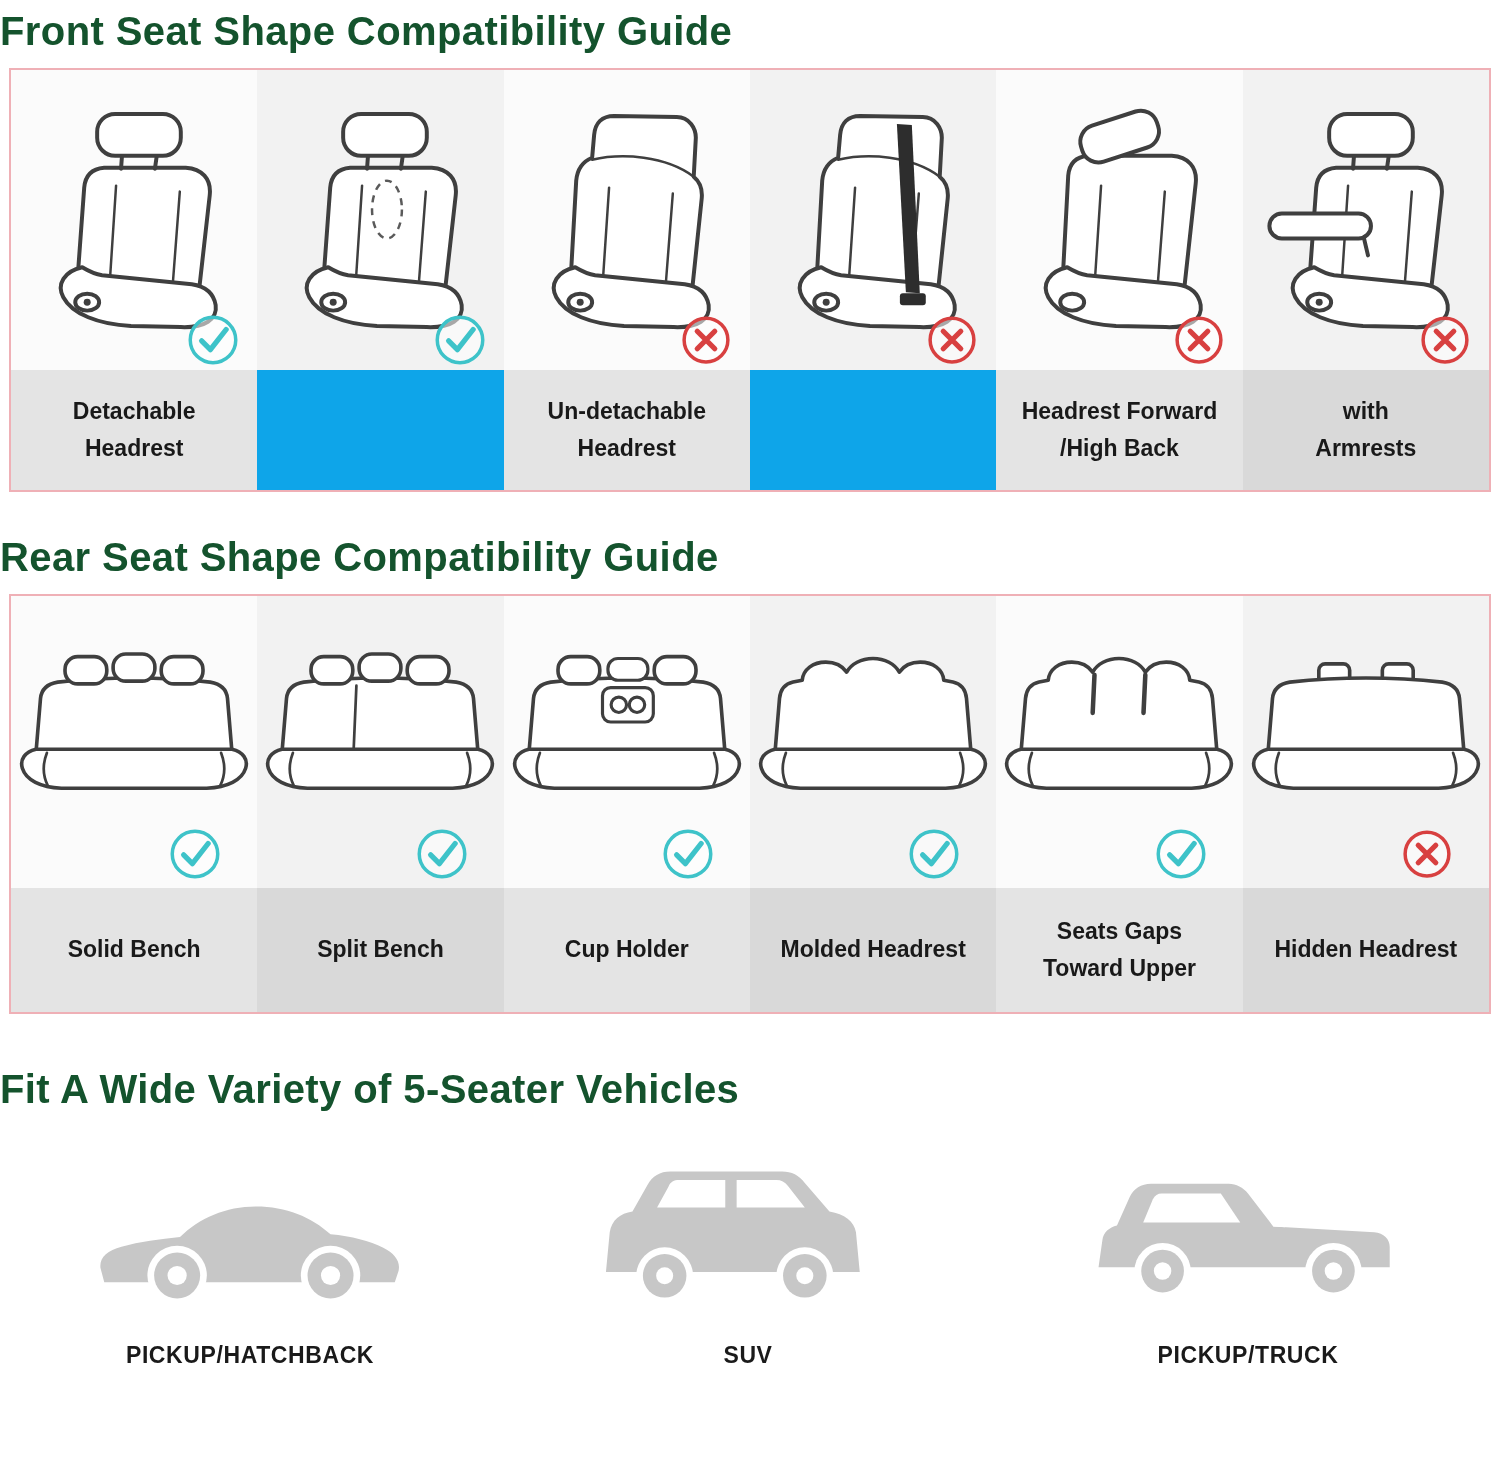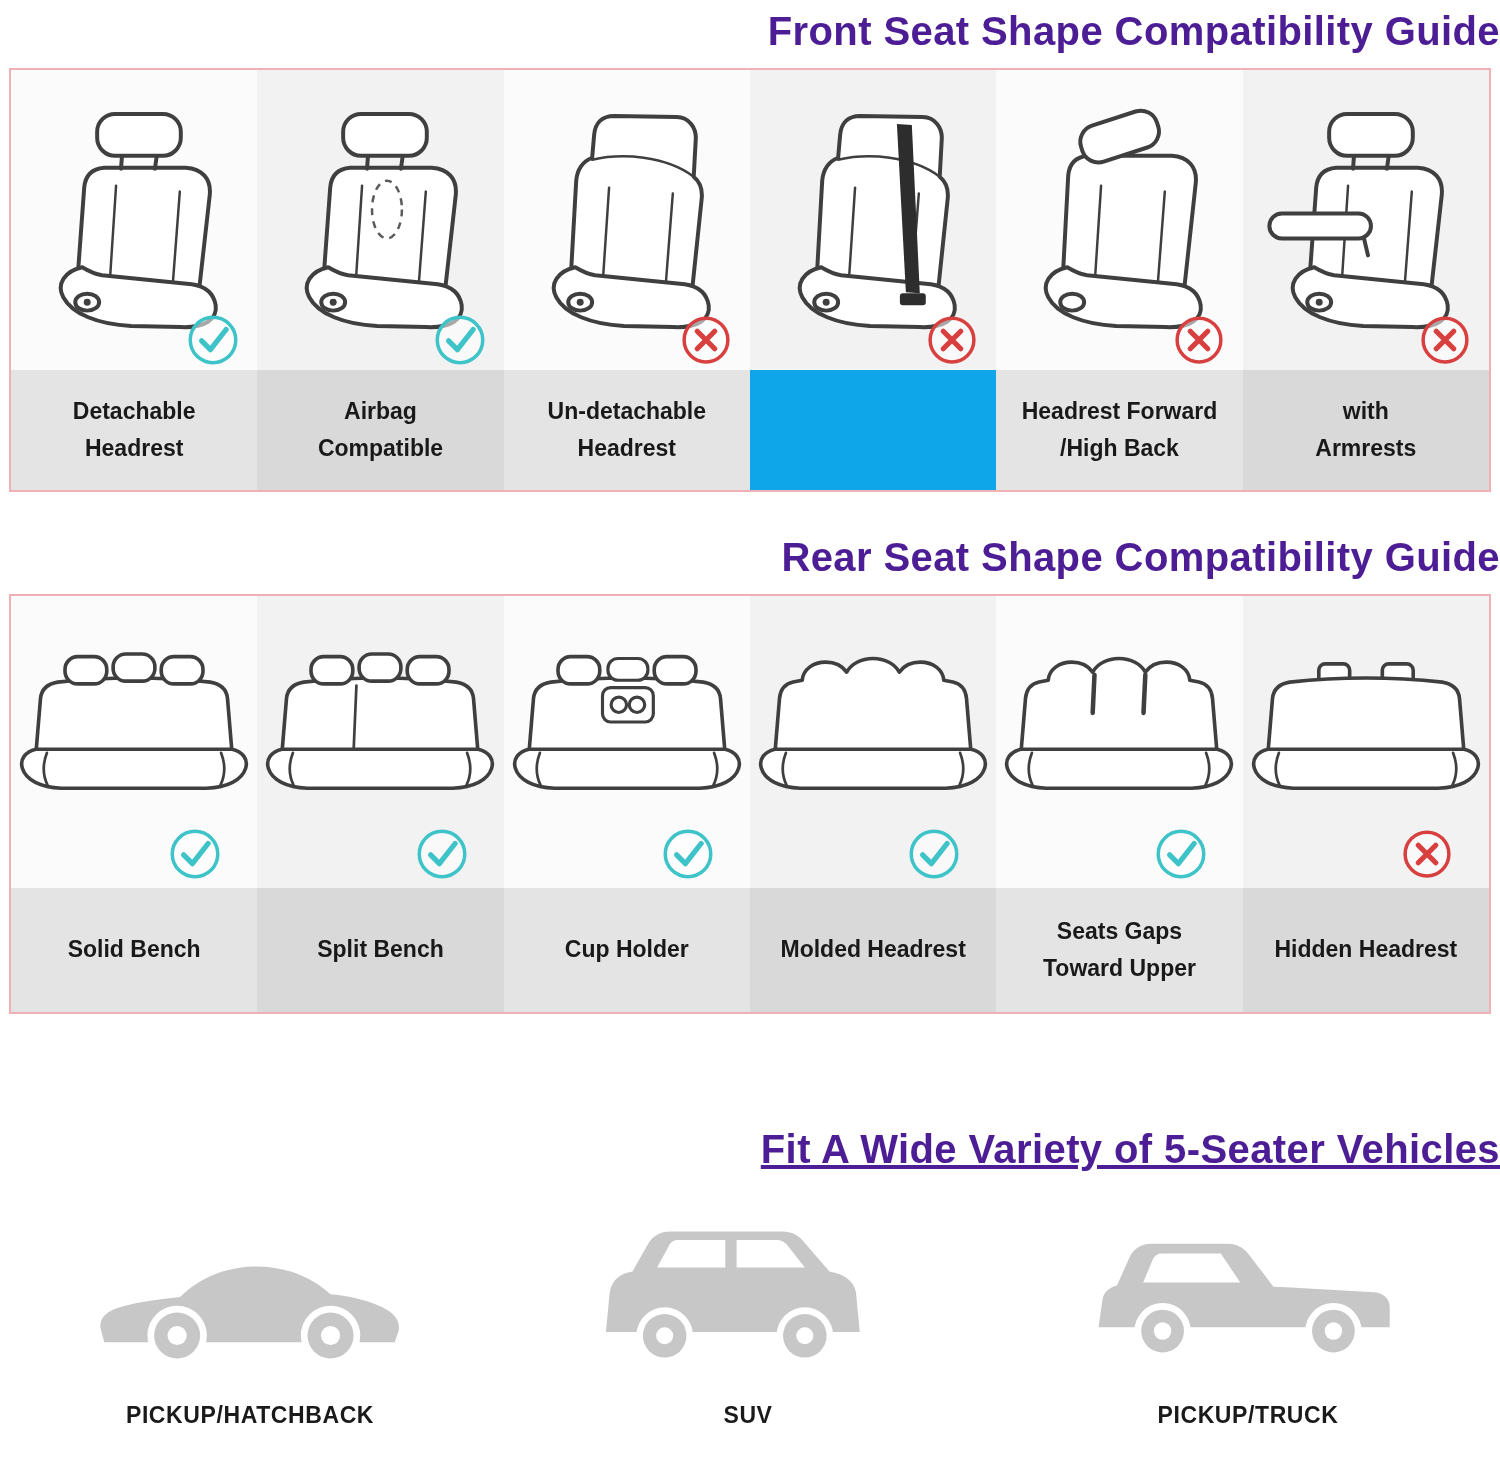--- a/index.html
+++ b/index.html
@@ -3,25 +3,25 @@
 <meta charset="utf-8">
 <style>
   * { box-sizing: border-box; margin: 0; padding: 0; }
   html, body { background: #ffffff; }
   body {
     width: 1500px; height: 1459px; overflow: hidden;
     font-family: "Liberation Sans", sans-serif;
     padding-top: 8px;
   }
   .guide-title {
-    text-align: right; font-size: 40px; font-weight: 800;
-    color: #4c1d95; letter-spacing: .4px; line-height: 1.15;
+    text-align: left; font-size: 40px; font-weight: 800;
+    color: #14532d; letter-spacing: .4px; line-height: 1.15;
   }
   .guide-title.rear { margin-top: 42px; }
-  .guide-title.vehicles { margin-top: 112px; text-decoration: underline; }
+  .guide-title.vehicles { margin-top: 52px; }
 
   .panel {
     margin: 14px 9px 0 9px;
     border: 2px solid #efb0b6;
     display: grid; grid-template-columns: repeat(6, 1fr);
     background: #0ea5e9;
   }
   .col { display: flex; flex-direction: column; }
   .img-area {
     position: relative; height: 300px;
@@ -250,24 +250,20 @@
           <use href="#seat-headrest"></use>
           <use href="#seat-airbag-mark"></use>
       </svg>
       <div class="status-icon status-check">
         <svg class="glyph glyph-check" viewBox="0 0 64 64">
             <use href="#sym-check"></use>
           </svg>
 
       </div>
     </div>
-    <div class="label-area">
-      <div class="label-line">Airbag</div>
-      <div class="label-line">Compatible</div>
-    </div>
   </div>
 
   <div class="col">
     <div class="img-area">
       <svg class="seat-svg" viewBox="0 0 210 245">
         <use href="#seat-integrated"></use>
       </svg>
       <div class="status-icon status-cross">
 
         <svg class="glyph glyph-cross" viewBox="0 0 64 64">

